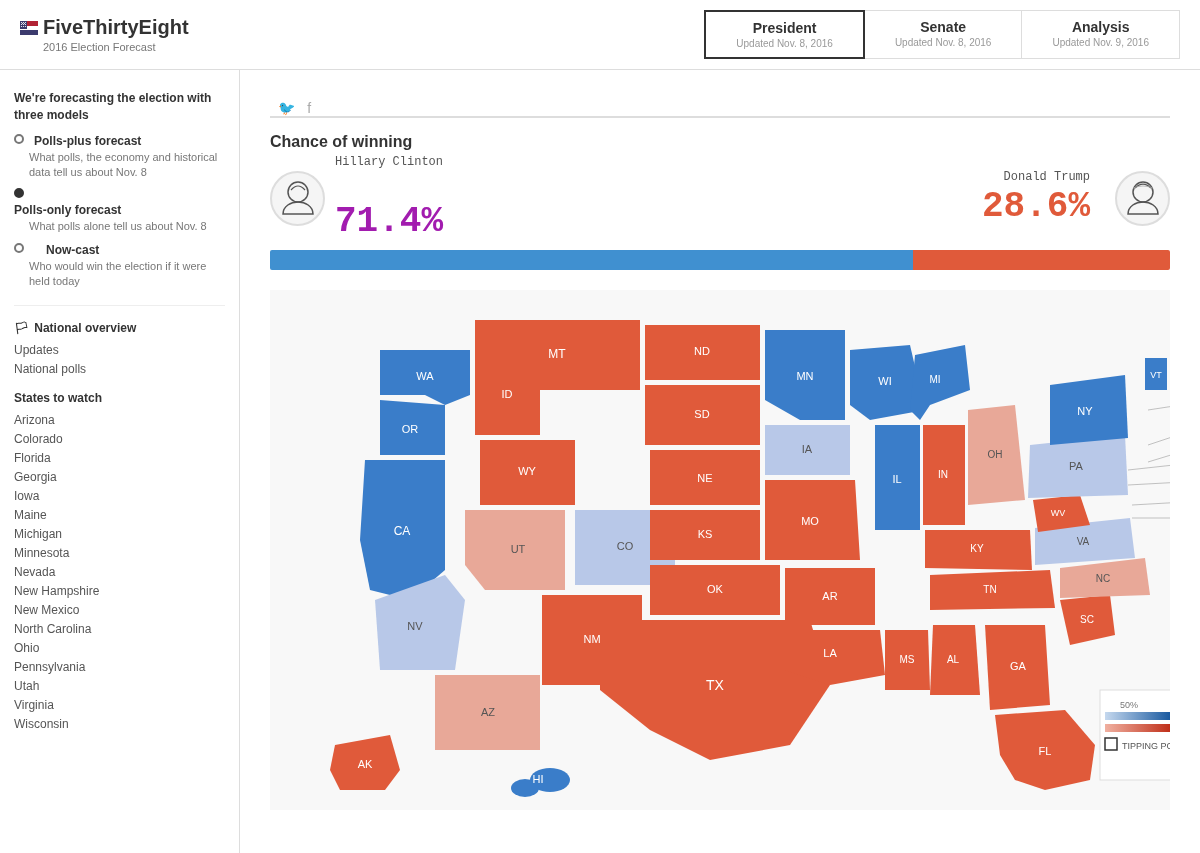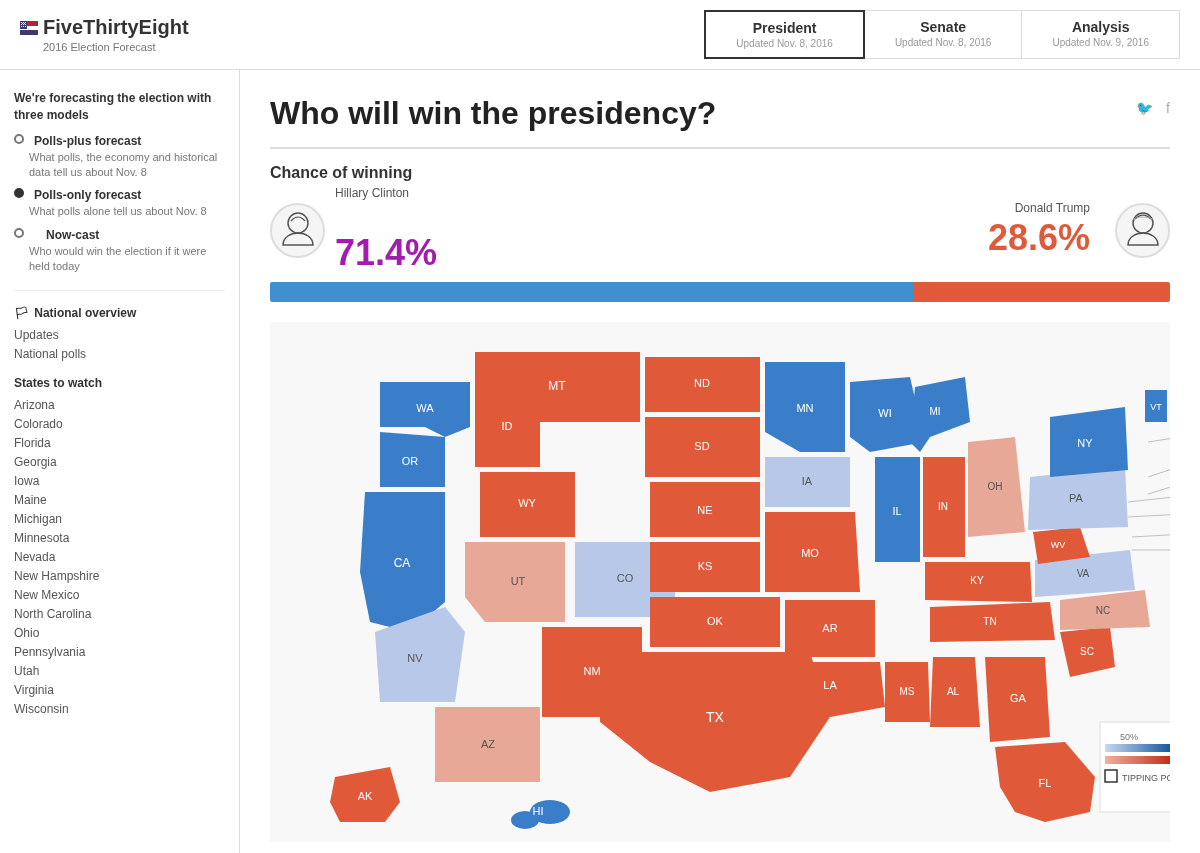--- a/index.html
+++ b/index.html
@@ -177,21 +177,21 @@
       height: 55px;
       border-radius: 50%;
       border: 2px solid #ddd;
       display: flex;
       align-items: center;
       justify-content: center;
       font-size: 20px;
       overflow: hidden;
       background: #f5f5f5;
     }
-    .candidate-info { text-align: left; }
+    .candidate-info { text-align: left; font-family: Liberation Mono, monospace; }
     .candidate-name {
       font-size: 12px;
       color: #555;
       margin-bottom: 2px;
     }
     .clinton-pct {
       font-size: 36px;
       font-weight: bold;
       color: #a21caf;
       margin-top: 32px;
@@ -298,21 +298,21 @@
 
     <div class="model-option">
       <div style="display:flex;align-items:flex-start;gap:5px;">
         <span class="model-radio"></span>
         <span class="model-name">Polls-plus forecast</span>
       </div>
       <div class="model-desc">What polls, the economy and historical data tell us about Nov. 8</div>
     </div>
 
     <div class="model-option" style="margin-top:8px;">
-      <div style="display:flex;align-items:flex-start;gap:5px;">
+      <div style="display:flex;align-items:flex-start;gap:5px;flex-direction:column;">
         <span class="model-radio selected"></span>
         <span class="model-name">Polls-only forecast</span>
       </div>
       <div class="model-desc">What polls alone tell us about Nov. 8</div>
     </div>
 
     <div class="model-option" style="margin-top:8px;">
       <div style="display:flex;align-items:flex-start;gap:17px;">
         <span class="model-radio"></span>
         <span class="model-name">Now-cast</span>
@@ -348,21 +348,20 @@
         <a class="sidebar-link">Ohio</a>
         <a class="sidebar-link">Pennsylvania</a>
         <a class="sidebar-link">Utah</a>
         <a class="sidebar-link">Virginia</a>
         <a class="sidebar-link">Wisconsin</a>
       </div>
   </div>
 
   <div id="content">
     <div class="heading-row">
-      <h1 id="page-heading">Who will win the presidency?</h1>
       <div class="social-icons">
         <span>🐦</span>
         <span>f</span>
       </div>
     </div>
     <hr class="heading-divider">
 
     <div id="chance-section">
       <div id="chance-title">Chance of winning</div>
 

